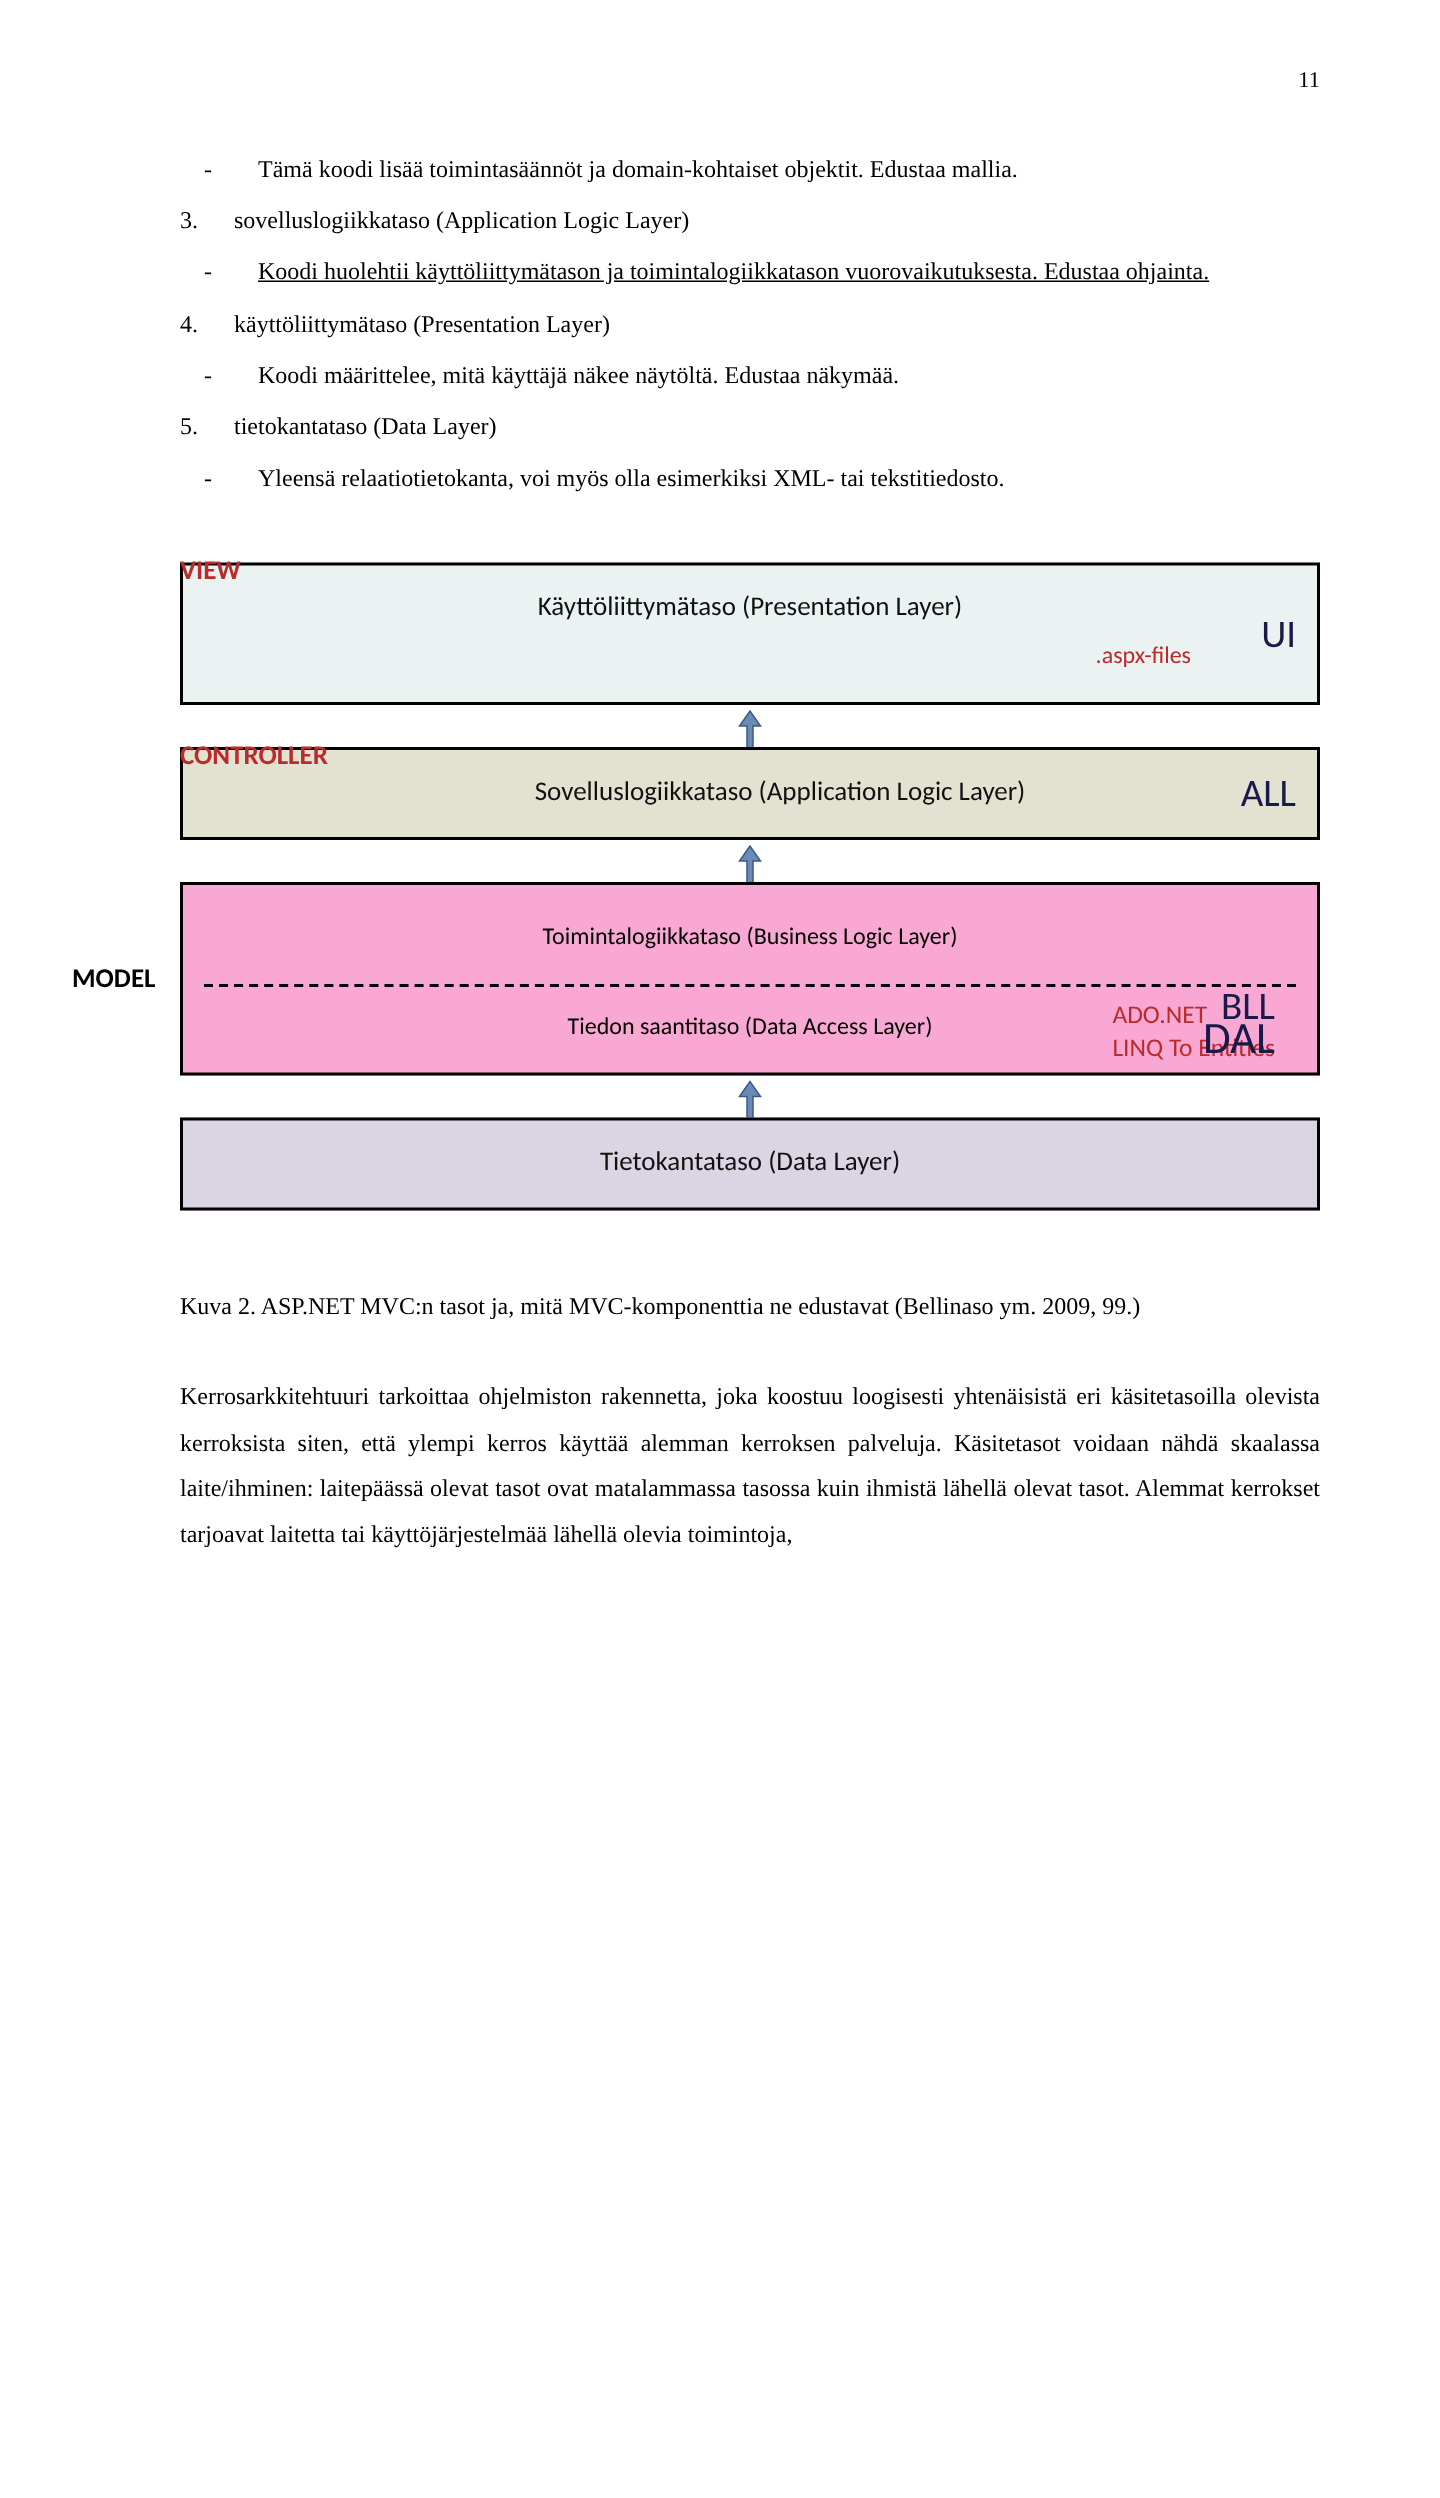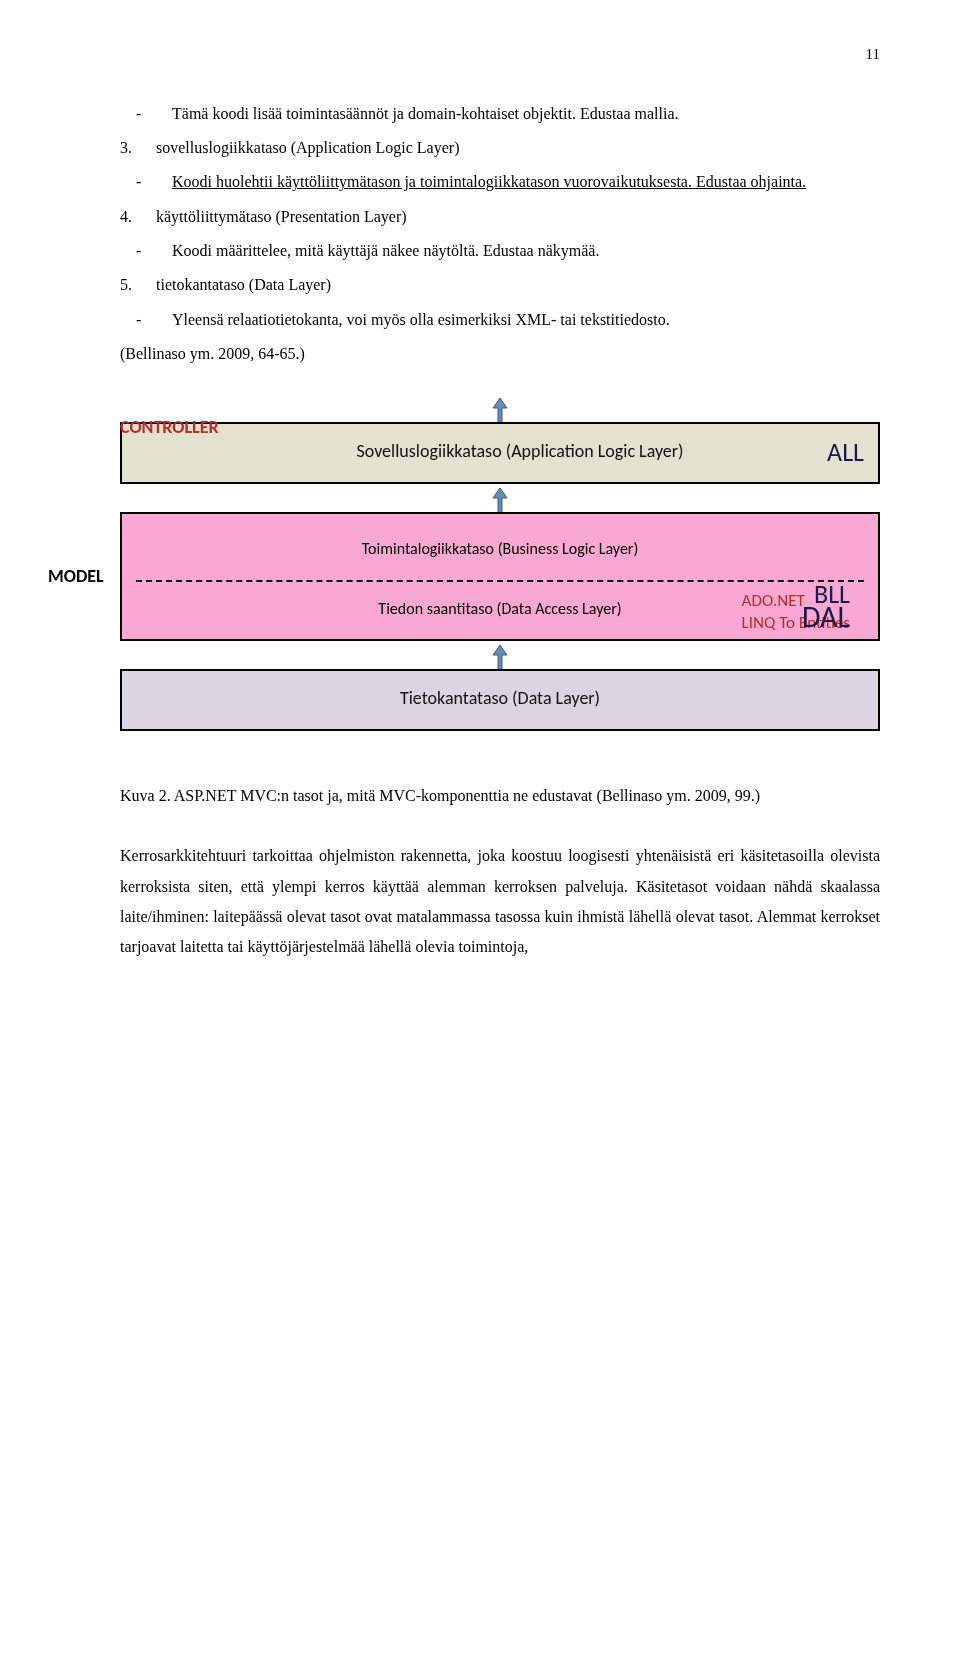--- a/index.html
+++ b/index.html
@@ -185,25 +185,30 @@
 
   <div class="list-item">
     <div class="num">5.</div>
     <div class="text">tietokantataso (Data Layer)</div>
   </div>
   <div class="list-item">
     <div class="bullet">-</div>
     <div class="text" style="text-align-last:auto;">Yleensä relaatiotietokanta, voi myös olla esimerkiksi XML- tai tekstitiedosto.</div>
   </div>
 
-  <div class="cite">(Bellinaso ym. 2009, 64-65.)</div>
 </div>
 
 <div class="diagram">
 
+  <div class="layer-box view-box">
+    <div class="layer-title-left">VIEW</div>
+    <div class="layer-main">Käyttöliittymätaso (Presentation Layer)</div>
+    <div class="layer-sub">.aspx-files</div>
+    <div class="layer-abbr-right">UI</div>
+  </div>
 
   <div class="arrow-wrap">
     <svg class="arrow" width="22" height="36">
         <path d="M11 2 L4 12 L9 12 L9 34 L13 34 L13 12 L18 12 Z" fill="#6b8bb7" stroke="#3a5a85" stroke-width="1"></path>
       </svg>
   </div>
 
   <div class="layer-box controller-box">
     <div class="layer-title-left">CONTROLLER</div>
     <div class="layer-main" style="padding-left:40px;">Sovelluslogiikkataso (Application Logic Layer)</div>

